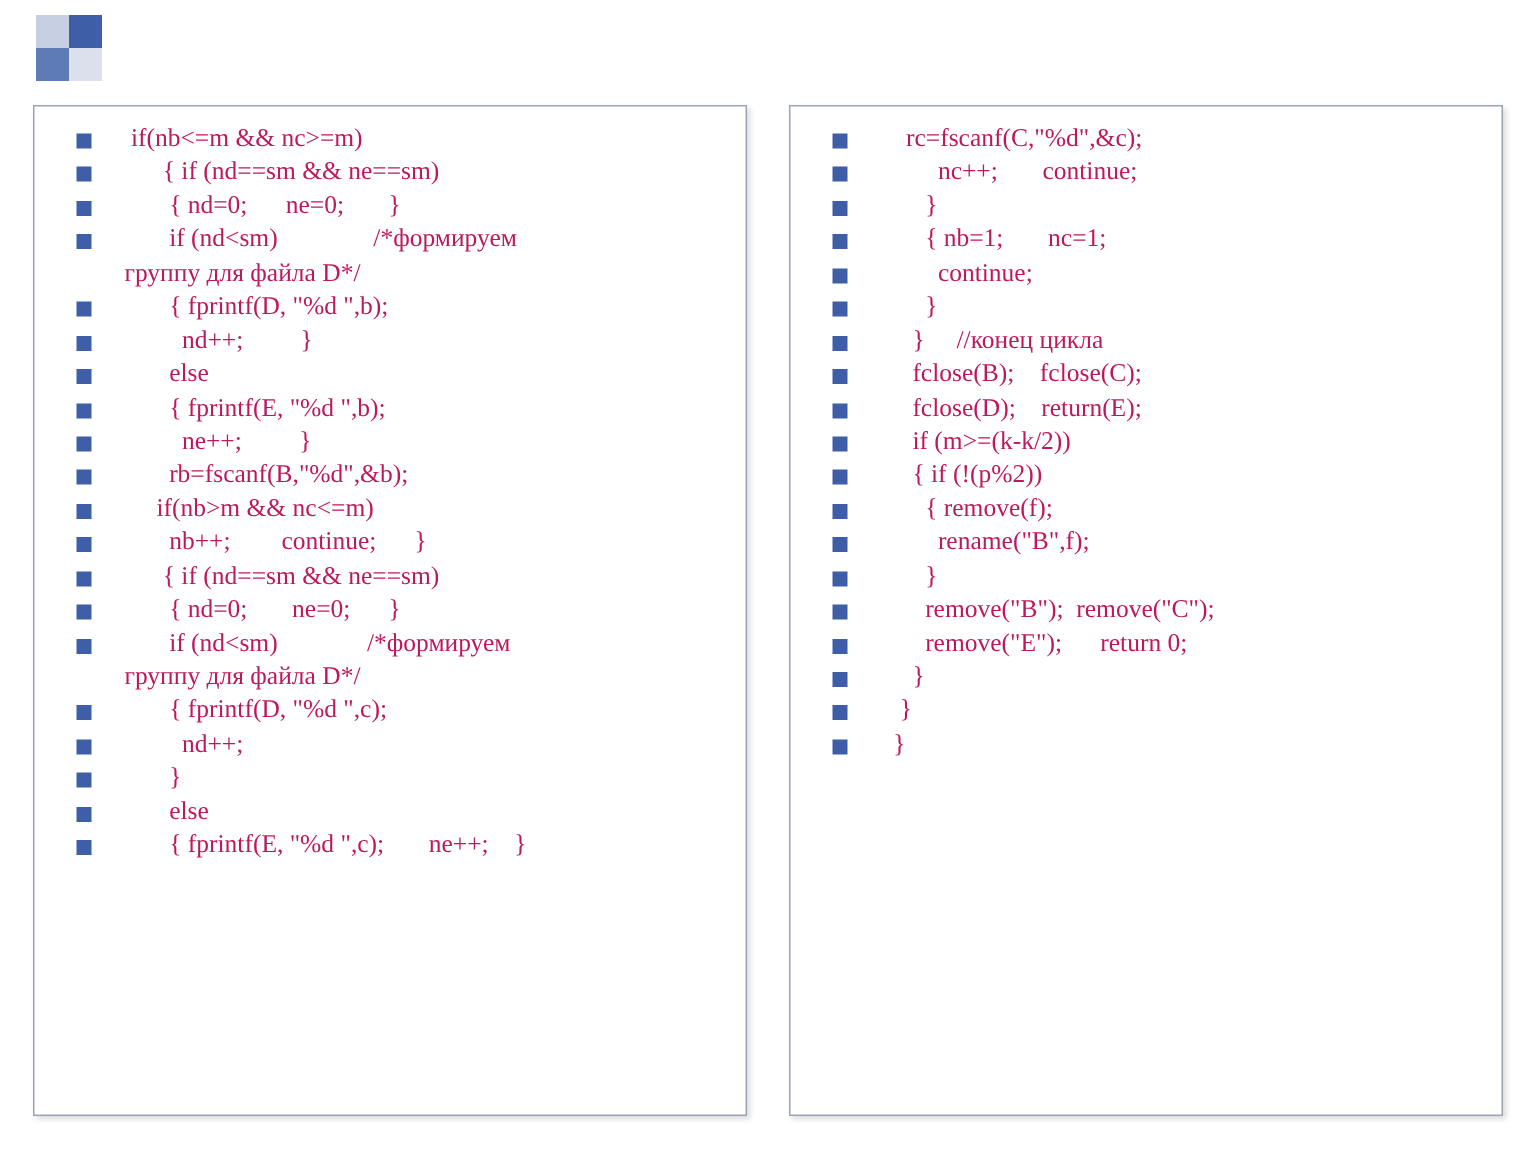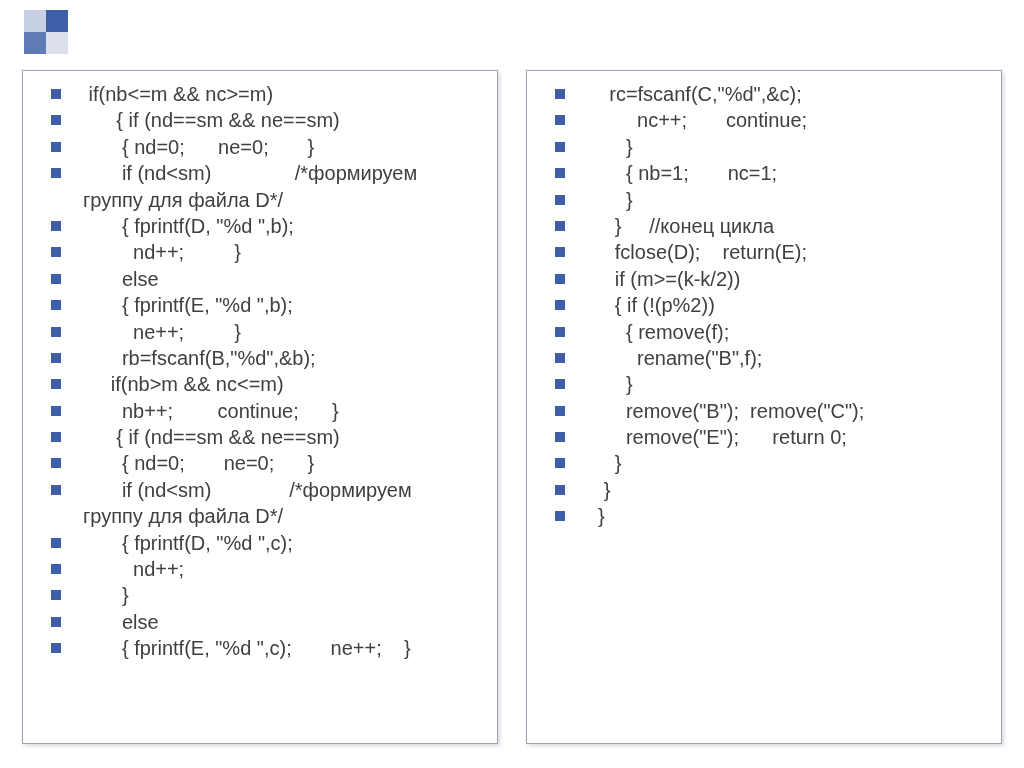--- a/index.html
+++ b/index.html
@@ -44,24 +44,25 @@
     box-sizing: border-box;
     overflow: hidden;
   }
   ul.code {
     margin: 0;
     padding: 0;
     list-style: none;
   }
   ul.code li {
     position: relative;
-    font-size: 20px;
-    color: #404040;
+    font-size: 17px;
+    color: #be185d;
     line-height: 1.32;
     white-space: pre;
+    font-family: Liberation Serif, serif;
   }
   
   ul.code li.wrap {
     padding-left: 46px;
     white-space: normal;
   }
   ul.code li:not(.wrap) {
     padding-left: 46px;
   }
   ul.code li:not(.wrap)::before {
@@ -110,22 +111,24 @@
         <li>       else</li>
         <li>       { fprintf(E, "%d ",c);       ne++;    }</li>
       </ul>
   </div>
   <div class="col">
     <ul class="code" id="right-list">
         <li>    rc=fscanf(C,"%d",&amp;c);</li>
         <li>         nc++;       continue;</li>
         <li>       }</li>
         <li>       { nb=1;       nc=1;</li>
+        <li>         continue;</li>
         <li>       }</li>
         <li>     }     //конец цикла</li>
+        <li>     fclose(B);    fclose(C);</li>
         <li>     fclose(D);    return(E);</li>
         <li>     if (m&gt;=(k-k/2))</li>
         <li>     { if (!(p%2))</li>
         <li>       { remove(f);</li>
         <li>         rename("B",f);</li>
         <li>       }</li>
         <li>       remove("B");  remove("C");</li>
         <li>       remove("E");      return 0;</li>
         <li>     }</li>
         <li>   }</li>

